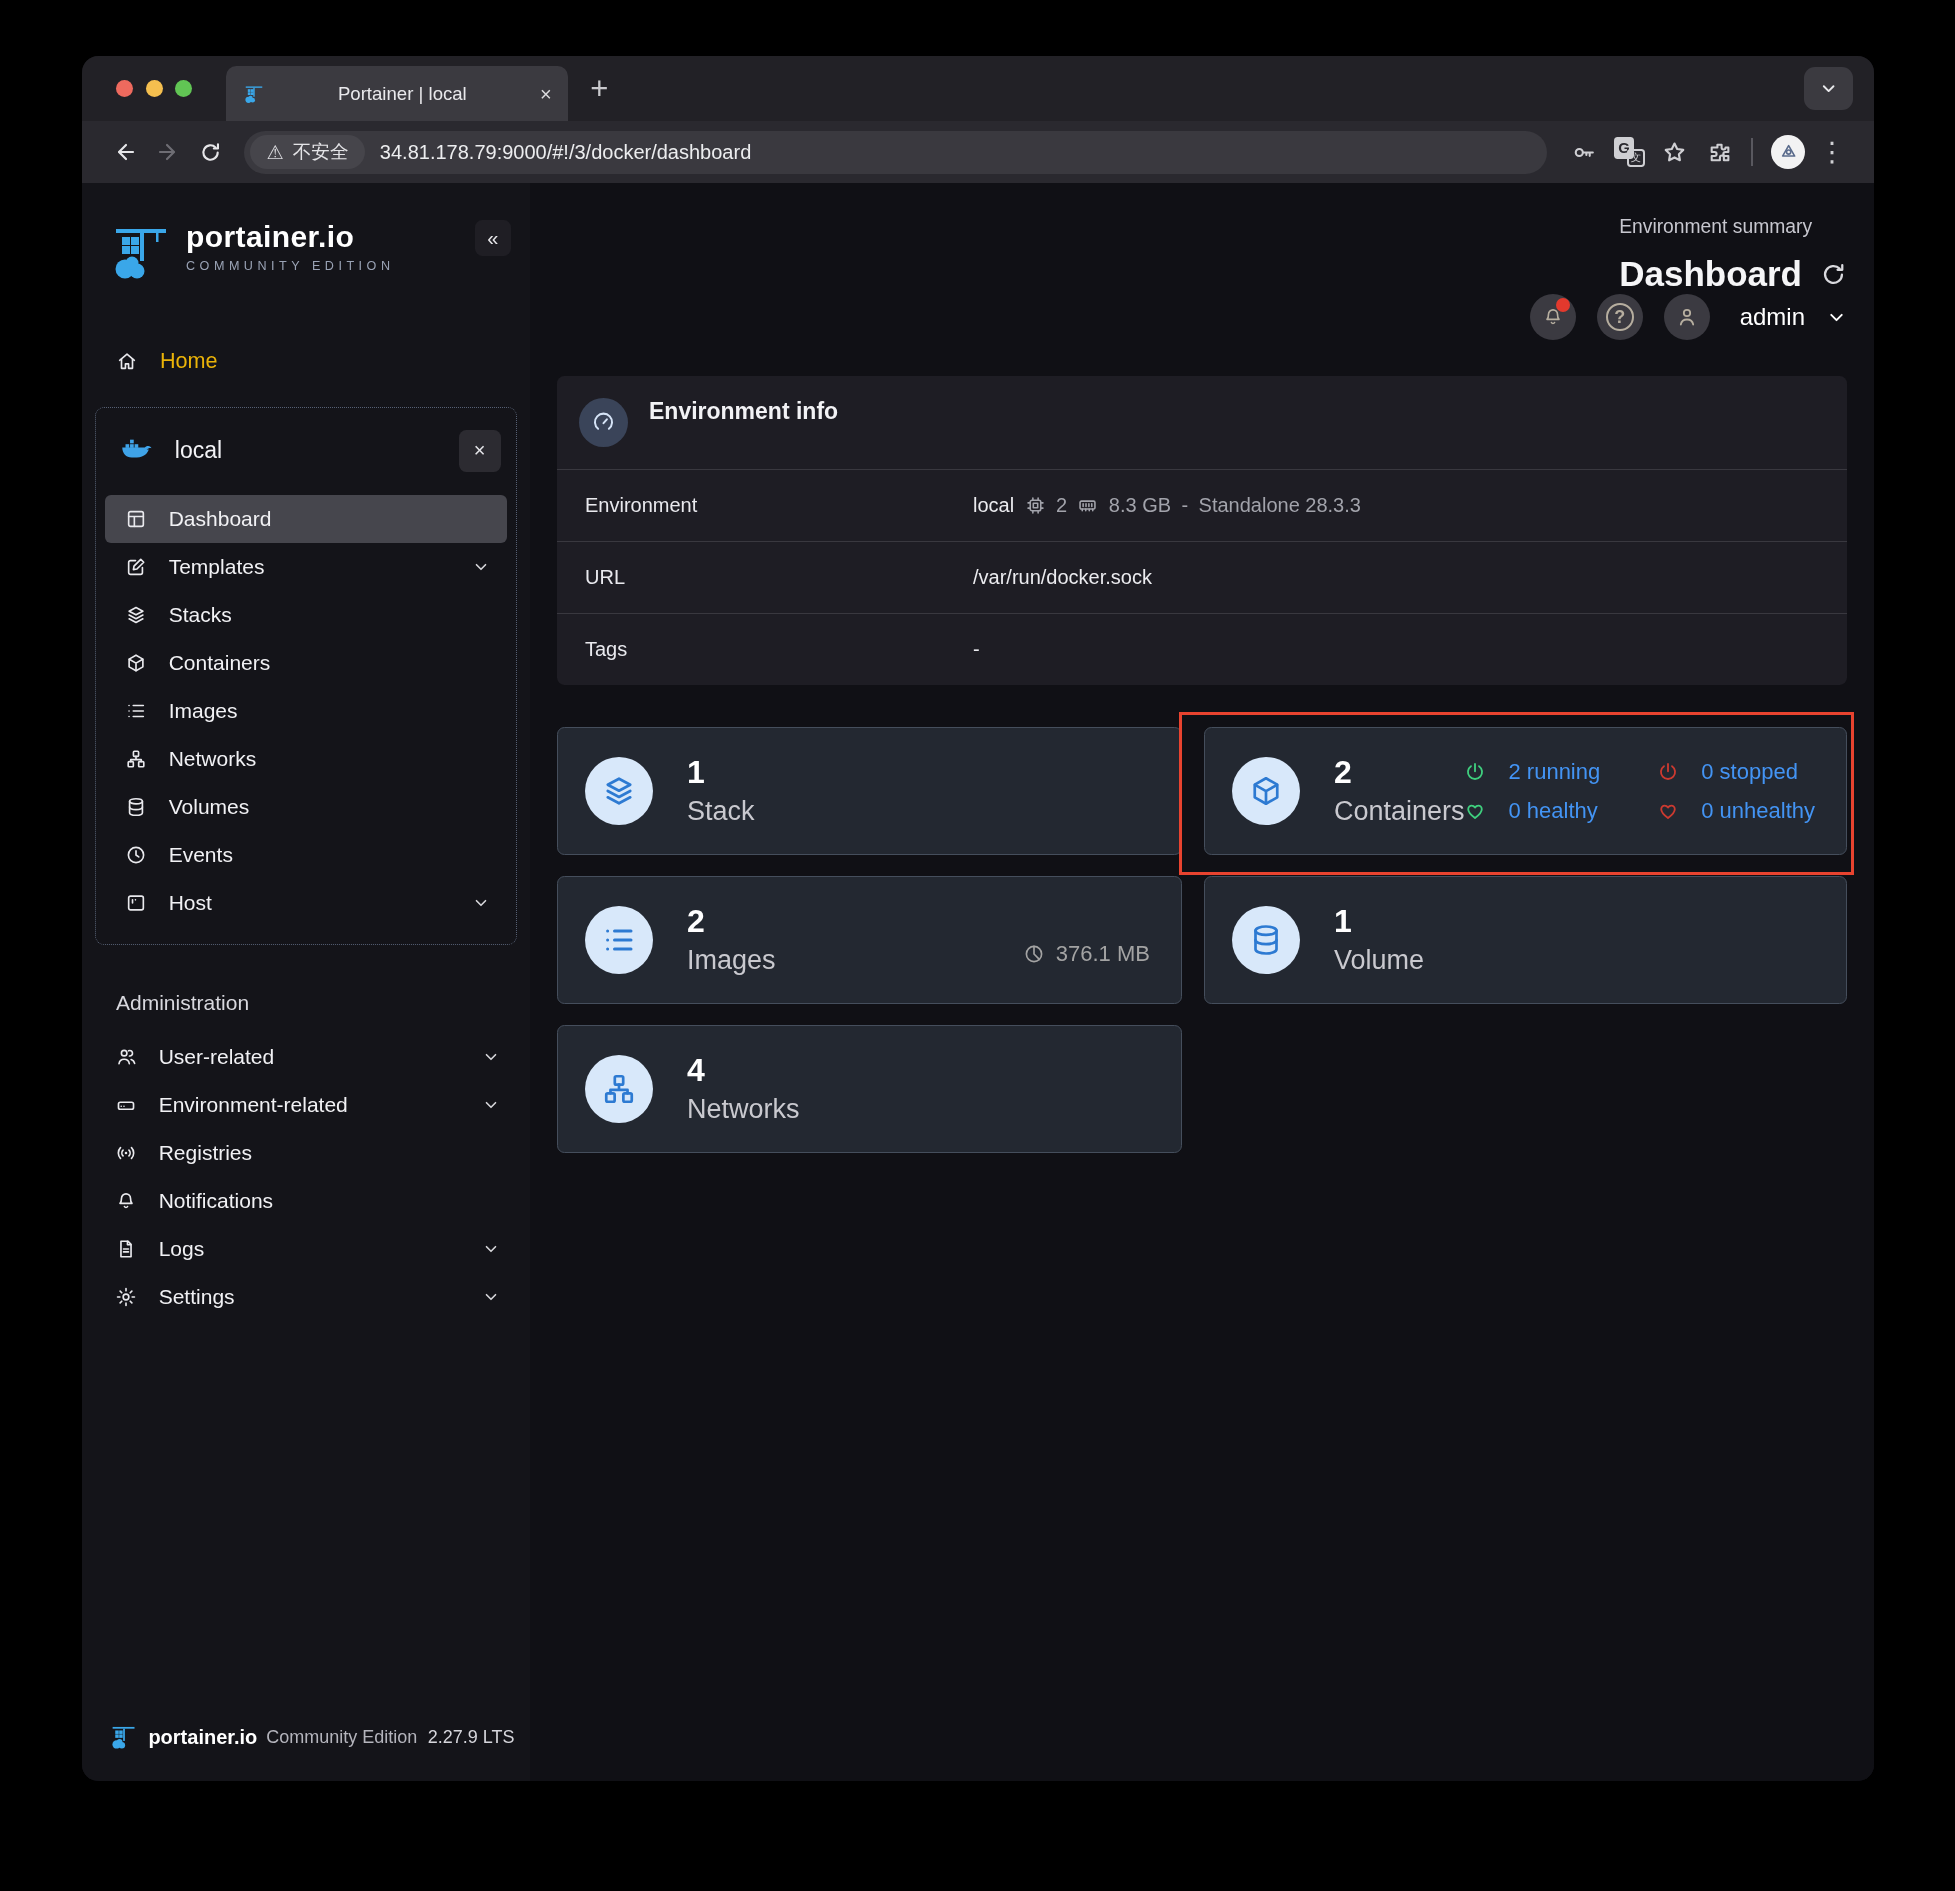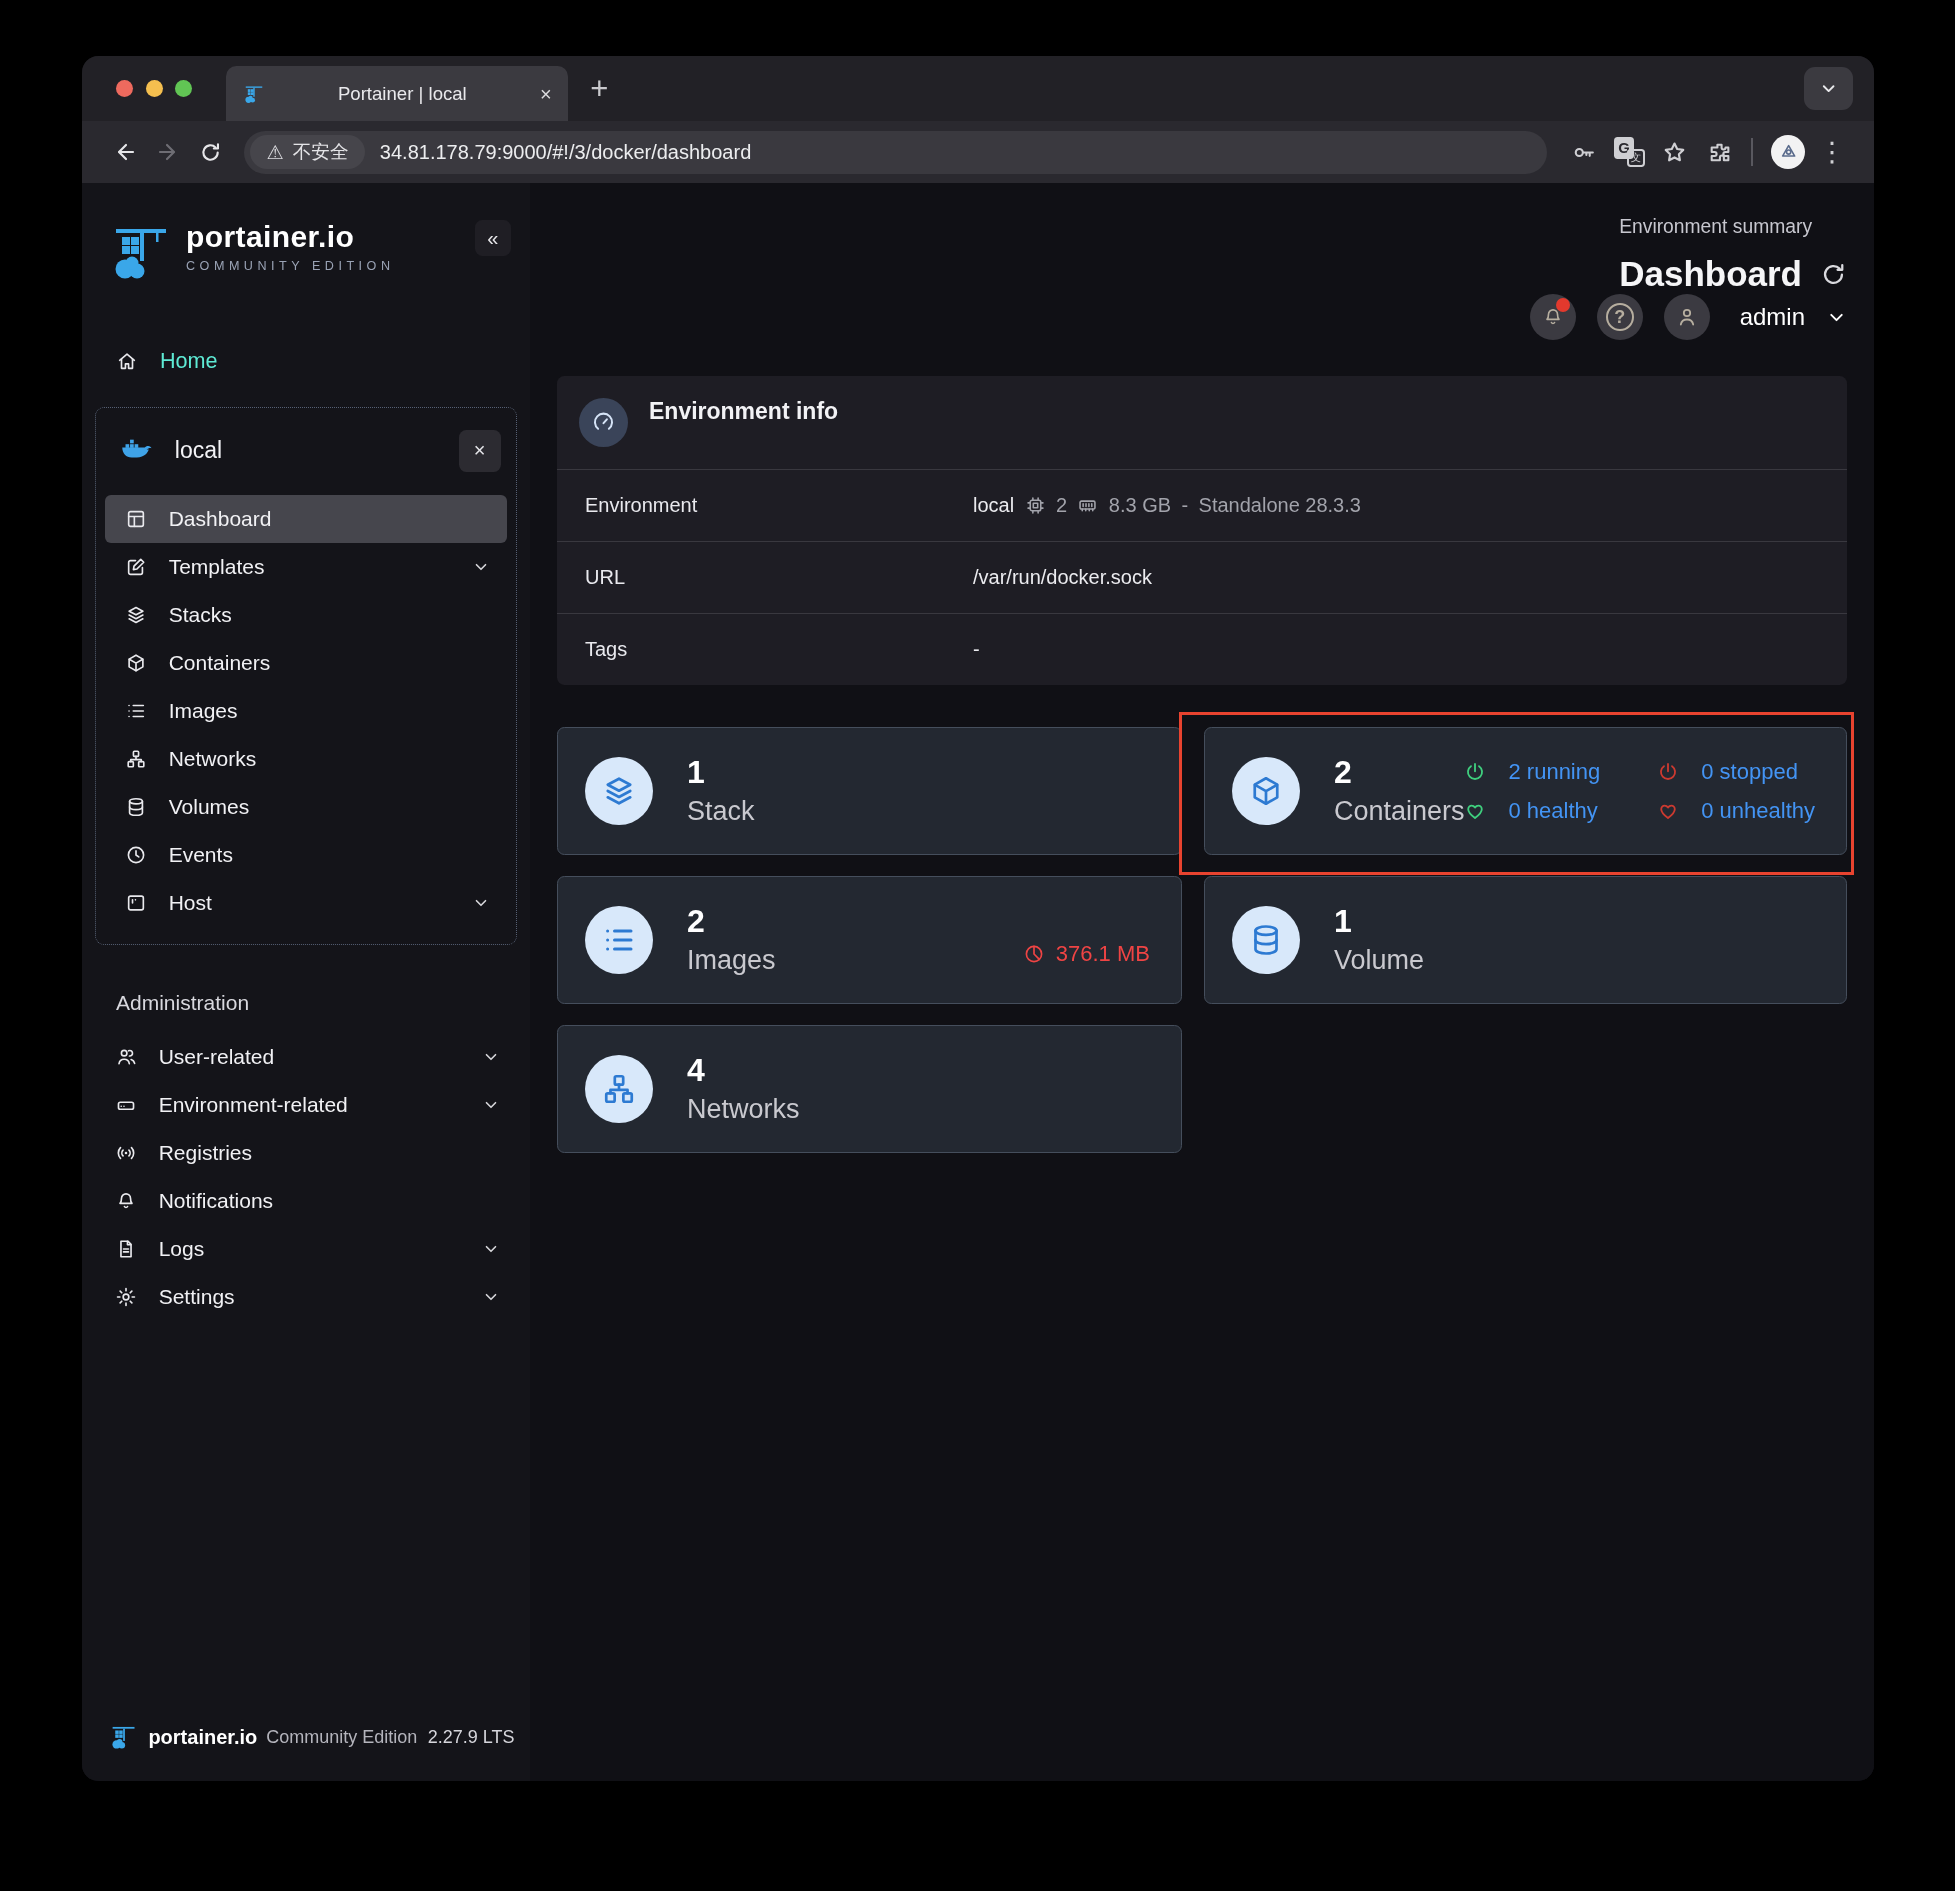--- a/index.html
+++ b/index.html
@@ -37,21 +37,21 @@
   .app { flex:1; display:flex; background:#101015; overflow:hidden; }
   .sidebar { width:448px; flex-shrink:0; background:#141419; position:relative; }
   .main { flex:1; padding:0 27px; background:#101015; }
 
   
   .logo-row { display:flex; align-items:flex-start; padding:37px 19.3px 0 28px; }
   .logo-text { margin-left:12px; }
   .brand { font-size:30px; font-weight:700; color:#fff; letter-spacing:0.4px; }
   .brand-sub { font-size:12.6px; color:#9aa3b5; letter-spacing:4.5px; margin-top:5.2px; }
   .collapse-btn { margin-left:auto; width:36px; height:36px; border-radius:7.4px; background:#1f1e24; display:flex; align-items:center; justify-content:center; color:#e8e8eb; font-size:20px; }
-  .home-item { display:flex; align-items:center; gap:22px; margin:64px 0 0 34px; font-size:21.6px; color:#5eead4; }
+  .home-item { display:flex; align-items:center; gap:22px; margin:64px 0 0 34px; font-size:21.6px; color:#eab308; }
   .icn { display:inline-flex; flex-shrink:0; }
   .side-ic { width:22px; height:22px; color:#e9e9ed; }
   .local-box { margin:33px 13.4px 0; border:1.5px dotted #566074; border-radius:9px; padding:10.4px 9px 16.4px; }
   .local-row { display:flex; align-items:center; height:65px; padding:0 6px 0 13.4px; }
   .whale { width:34px; height:34px; color:#3fa3e8; }
   .local-name { margin-left:22px; font-size:23px; color:#f3f3f6; }
   .env-close { margin-left:auto; width:42px; height:42px; border-radius:7.4px; background:#2c2b31; display:flex; align-items:center; justify-content:center; color:#e6e6ea; font-size:20px; }
   .menu { margin-top:12px; }
   .menu-item { display:flex; align-items:center; gap:22px; height:48px; padding:0 16.4px 0 19.3px; border-radius:6px; font-size:21px; color:#f1f1f4; }
   .menu-item.active { background:#46464d; }
@@ -88,21 +88,21 @@
   .mini-ic { width:21px; height:21px; color:#a2a3ab; }
 
   
   .cards { display:grid; grid-template-columns:1fr 1fr; column-gap:22px; row-gap:21px; margin-top:42px; }
   .card { background:#232831; border:1.5px solid #454e5c; border-radius:7.4px; height:128px; display:flex; align-items:center; padding:0 31px 0 27px; }
   .bubble { width:68px; height:68px; border-radius:50%; background:#d8e8fa; display:flex; align-items:center; justify-content:center; color:#2d7ad2; }
   .bubble .icn { width:36px; height:36px; }
   .card-text { margin-left:34px; }
   .card-num { font-size:32px; font-weight:700; color:#fff; line-height:1.05; }
   .card-label { font-size:27px; color:#c9c9cf; margin-top:6px; }
-  .card-right { margin-left:auto; display:flex; align-items:center; gap:10.4px; color:#ef4444; font-size:22px;margin-top:27px; }
+  .card-right { margin-left:auto; display:flex; align-items:center; gap:10.4px; color:#a3a3a3; font-size:22px;margin-top:27px; }
   .containers-wrap { position:relative; }
   .red-box { position:absolute; left:-25px; top:-15px; right:-7.4px; bottom:-19.3px; border:3px solid #e8432f; pointer-events:none; }
   .stats { margin-left:auto; display:grid; grid-template-columns:auto auto; column-gap:57px; row-gap:13.4px; }
   .stat { display:flex; align-items:center; gap:22px; font-size:22px; color:#4394f4; white-space:nowrap; }
   .stat .icn { width:22px; height:22px; }
   .ic-green { color:#3fcf7e; } .ic-red { color:#cc3a30; }
 </style>
 </head>
 <body>
 

